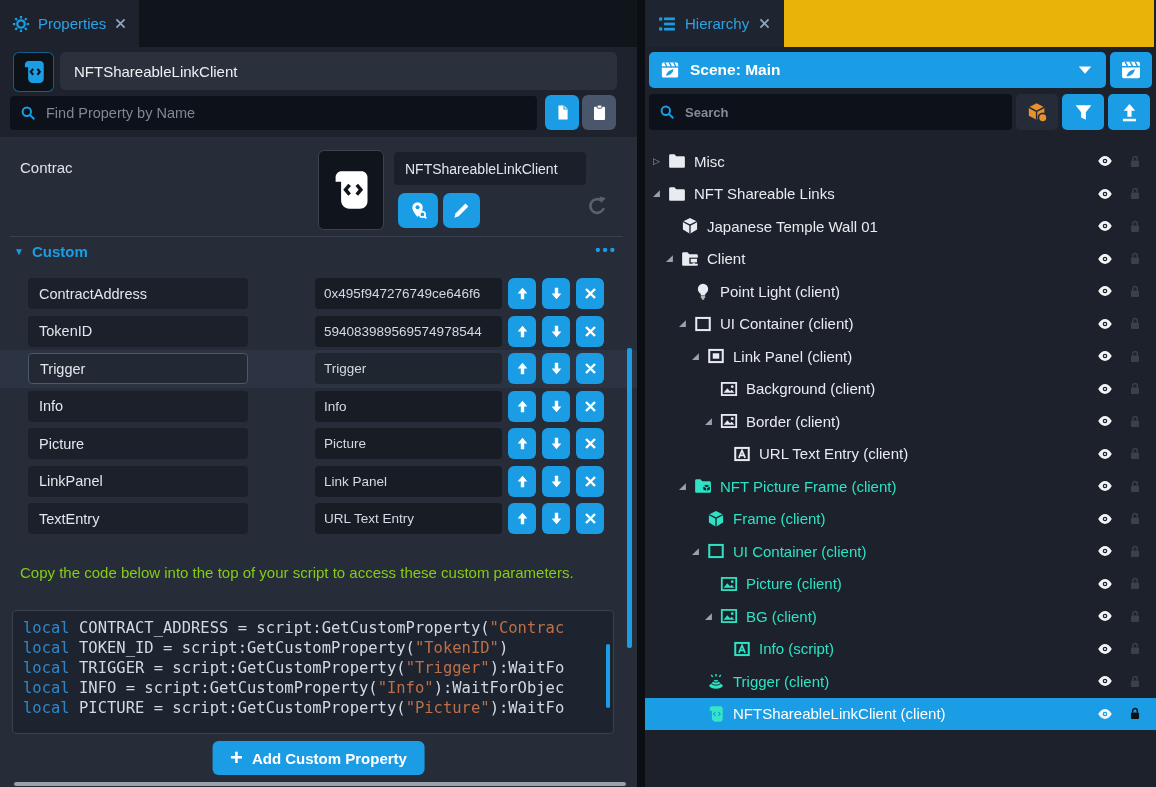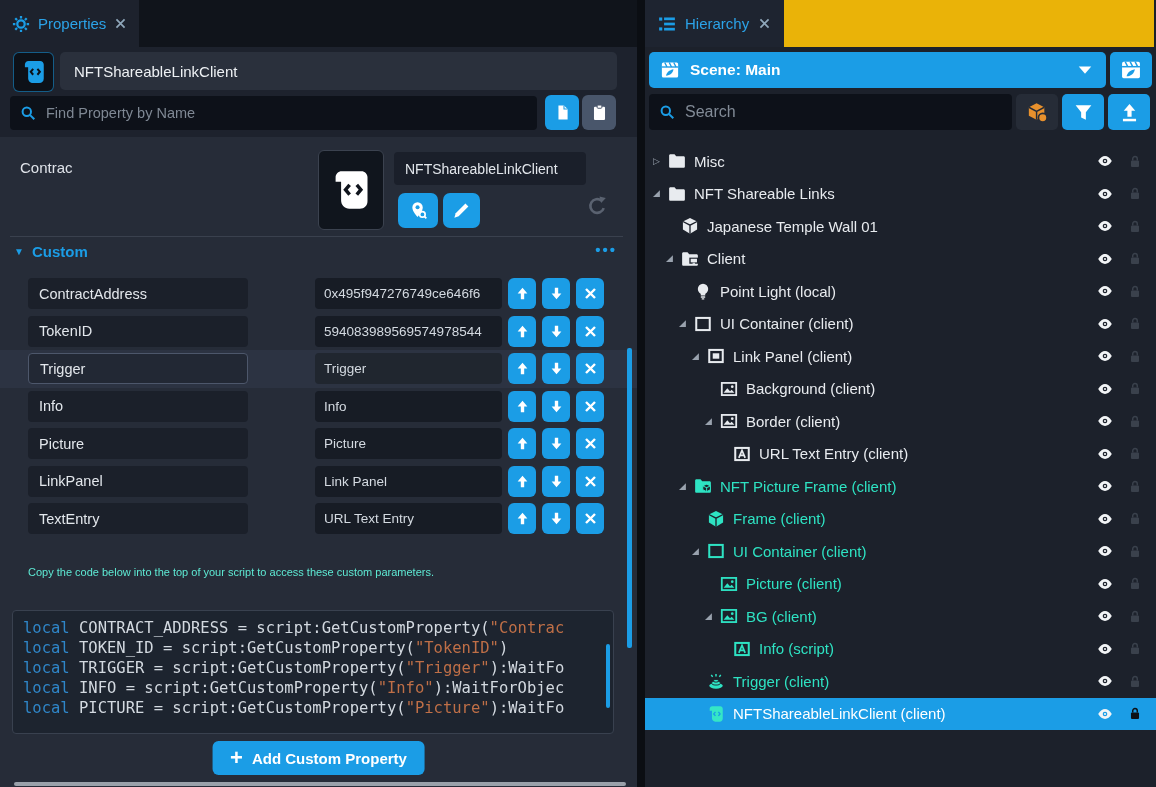--- a/index.html
+++ b/index.html
@@ -71,21 +71,21 @@
               display:flex;align-items:center;padding:0 9px;box-sizing:border-box;font-size:13.5px;
               color:#d4dae1;overflow:hidden;white-space:nowrap;}
   .prop-row.hl .prop-value{background:#20262f;}
   .row-btn{position:absolute;width:28px;height:31px;border:none;border-radius:6px;background:#1b9de6;
            display:flex;align-items:center;justify-content:center;cursor:pointer;padding:0;}
   .row-btn .icon{width:15px;height:15px;color:#fff;}
   .row-btn:nth-of-type(1){left:508px;}
   .row-btn:nth-of-type(2){left:542px;}
   .row-btn:nth-of-type(3){left:576px;}
 
-  .help-text{position:absolute;left:28px;top:425px;width:585px;font-size:11px;line-height:21px;color:#5eead4;}
+  .help-text{position:absolute;left:20px;top:425px;width:585px;font-size:15px;line-height:21px;color:#84cc16;}
   .code-block{position:absolute;left:12px;top:473px;width:602px;height:124px;background:#1d242f;
               border:1px solid #39414f;border-radius:4px;box-sizing:border-box;overflow:hidden;
               padding:7px 10px;}
   .code-line{font-family:"DejaVu Sans Mono",monospace;font-size:15.5px;line-height:20px;white-space:pre;}
   .code-line .kw{color:#2f86c8;}
   .code-line .pl{color:#d3d9e0;}
   .code-line .str{color:#bf6f47;}
   .code-scroll{position:absolute;left:606px;top:507px;width:4px;height:64px;background:#1b9de6;border-radius:2px;}
   .lp-scroll{position:absolute;left:627px;top:348px;width:5px;height:300px;background:#1b9de6;border-radius:2px;}
 
@@ -106,22 +106,22 @@
   .scene-dd .icon{width:20px;height:20px;color:#fff;flex:none;}
   .scene-label{color:#fff;font-weight:bold;font-size:15.5px;flex:1;}
   .scene-caret{width:14px;height:14px;color:#fff;flex:none;}
   .scene-btn{position:absolute;left:465px;top:52px;width:42px;height:36px;background:#1b9de6;border:none;
              border-radius:5px;display:flex;align-items:center;justify-content:center;cursor:pointer;--hole:#1b9de6;}
   .scene-btn .icon{width:22px;height:22px;color:#fff;}
 
   .search-wrap{position:absolute;left:4px;top:94px;width:363px;height:36px;background:#0d1119;border-radius:4px;
                display:flex;align-items:center;gap:8px;padding:0 10px;box-sizing:border-box;}
   .search-wrap .icon{width:16px;height:16px;color:#1b9de6;flex:none;}
-  .search-input{flex:1;background:transparent;border:none;outline:none;color:#0ea5e9;font-size:16px;
-                font-family:"Liberation Sans",sans-serif;}
+  .search-input{flex:1;background:transparent;border:none;outline:none;color:#0ea5e9;font-size:13px;
+                font-family:"Liberation Sans",sans-serif;font-weight:bold;}
   .search-input::placeholder{color:#828b97;}
   .tool-btn{position:absolute;top:94px;width:42px;height:36px;border:none;border-radius:5px;display:flex;
             align-items:center;justify-content:center;cursor:pointer;padding:0;}
   .tool-btn .icon{width:21px;height:21px;}
   .btn-netcube{left:371px;background:#262c37;--hole:#262c37;}
   .btn-netcube .icon{color:#e8912d;}
   .btn-filter{left:417px;background:#1b9de6;}
   .btn-filter .icon{color:#fff;}
   .btn-upload{left:463px;background:#1b9de6;}
   .btn-upload .icon{color:#fff;}
@@ -621,21 +621,21 @@
       <div class="tree-row" style="padding-left: 34px;">
         <span class="tree-arrow"></span>
         <span class="icon tree-icon">
           <svg viewBox="0 0 16 16">
             <circle cx="8" cy="6.2" r="4.6" fill="currentColor"></circle>
             <path d="M6 10 H10 V12 H6 Z" fill="currentColor"></path>
             <rect x="6" y="12.6" width="4" height="1.5" rx="0.6" fill="currentColor"></rect>
             <rect x="6.8" y="14.4" width="2.4" height="1.1" rx="0.5" fill="currentColor"></rect>
           </svg>
         </span>
-        <span class="tree-label">Point Light (local)</span>
+        <span class="tree-label">Point Light (client)</span>
         <span class="icon eye">
           <svg viewBox="0 0 16 16">
             <path d="M1.2 8 C3.3 4.7 5.5 3.1 8 3.1 C10.5 3.1 12.7 4.7 14.8 8 C12.7 11.3 10.5 12.9 8 12.9 C5.5 12.9 3.3 11.3 1.2 8 Z" fill="currentColor"></path>
             <circle cx="8" cy="8" r="2.3" fill="var(--hole,#1c212b)"></circle>
             <circle cx="8" cy="8" r="1.1" fill="currentColor"></circle>
           </svg>
         </span>
         <span class="icon lock">
           <svg viewBox="0 0 16 16">
             <rect x="3.4" y="6.8" width="9.2" height="7.4" rx="1.2" fill="currentColor"></rect>

